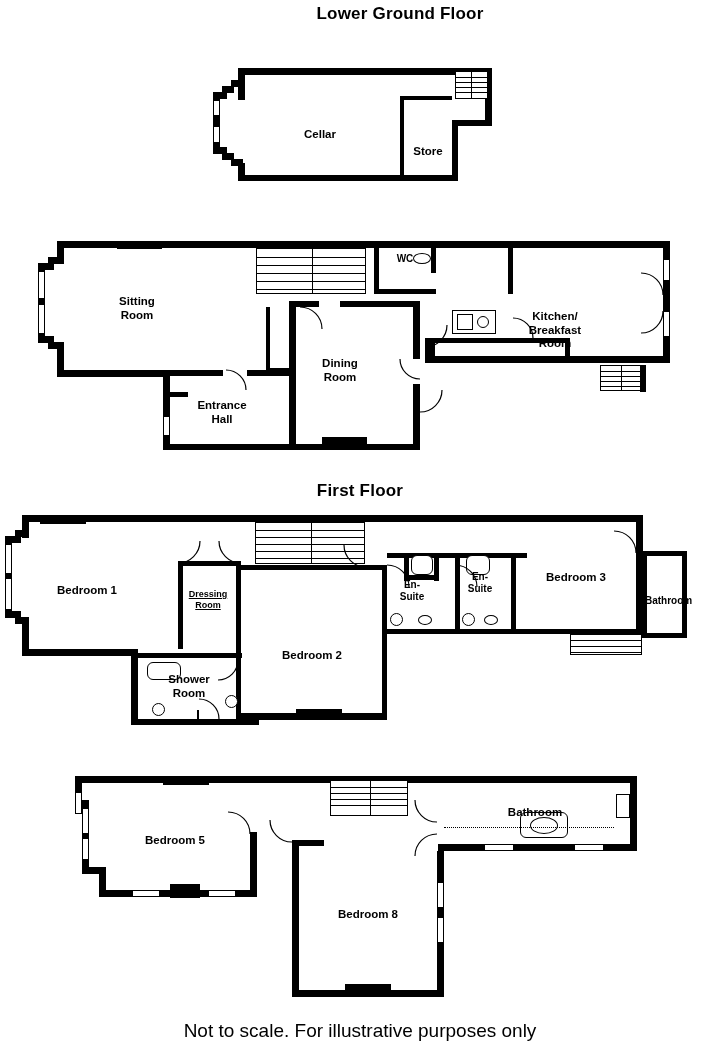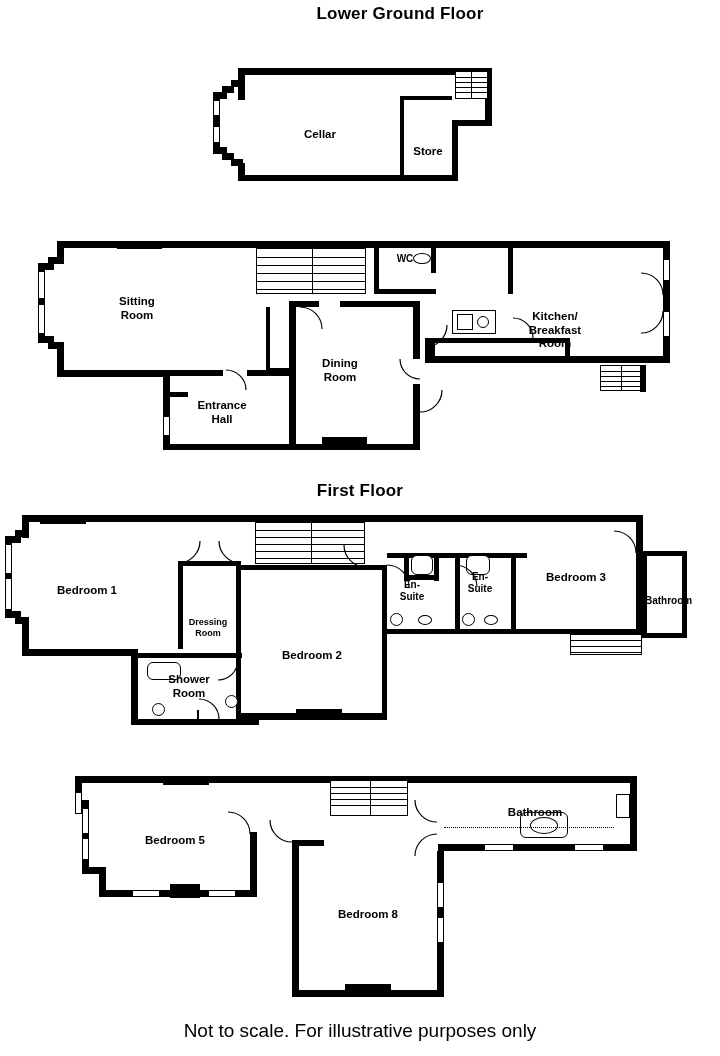--- a/index.html
+++ b/index.html
@@ -326,21 +326,21 @@
       <path d="M 241 58 A 22 22 0 0 1 219 36" fill="none" stroke="#000" stroke-width="1.2"></path>
       <path d="M 366 62 A 22 22 0 0 1 344 40" fill="none" stroke="#000" stroke-width="1.2"></path>
       <path d="M 387 60 A 22 22 0 0 1 409 82" fill="none" stroke="#000" stroke-width="1.2"></path>
       <path d="M 455 60 A 22 22 0 0 1 477 82" fill="none" stroke="#000" stroke-width="1.2"></path>
       <path d="M 636 48 A 22 22 0 0 0 614 26" fill="none" stroke="#000" stroke-width="1.2"></path>
       <path d="M 238 155 A 20 20 0 0 1 218 175" fill="none" stroke="#000" stroke-width="1.2"></path>
       <path d="M 219 214 A 20 20 0 0 0 199 194" fill="none" stroke="#000" stroke-width="1.2"></path>
     </svg>
 
     <div class="room-label" style="left:22px; top:79px; width:130px;">Bedroom 1</div>
-    <div class="room-label small" style="left:184px; top:112px; width:48px;">Dressing
+    <div class="room-label small" style="left:184px; top:84px; width:48px;text-decoration:underline;">Dressing
 Room</div>
     <div class="room-label" style="left:249px; top:144px; width:126px;">Bedroom 2</div>
     <div class="room-label small" style="left:390px; top:74px; width:44px; font-size:10px;">En-
 Suite</div>
     <div class="room-label small" style="left:458px; top:66px; width:44px; font-size:10px;">En-
 Suite</div>
     <div class="room-label" style="left:516px; top:66px; width:120px;">Bedroom 3</div>
     <div class="room-label small" style="left:645px; top:90px; width:40px; font-size:10px;">Bathroom</div>
     <div class="room-label" style="left:136px; top:168px; width:106px;">Shower
 Room</div>

